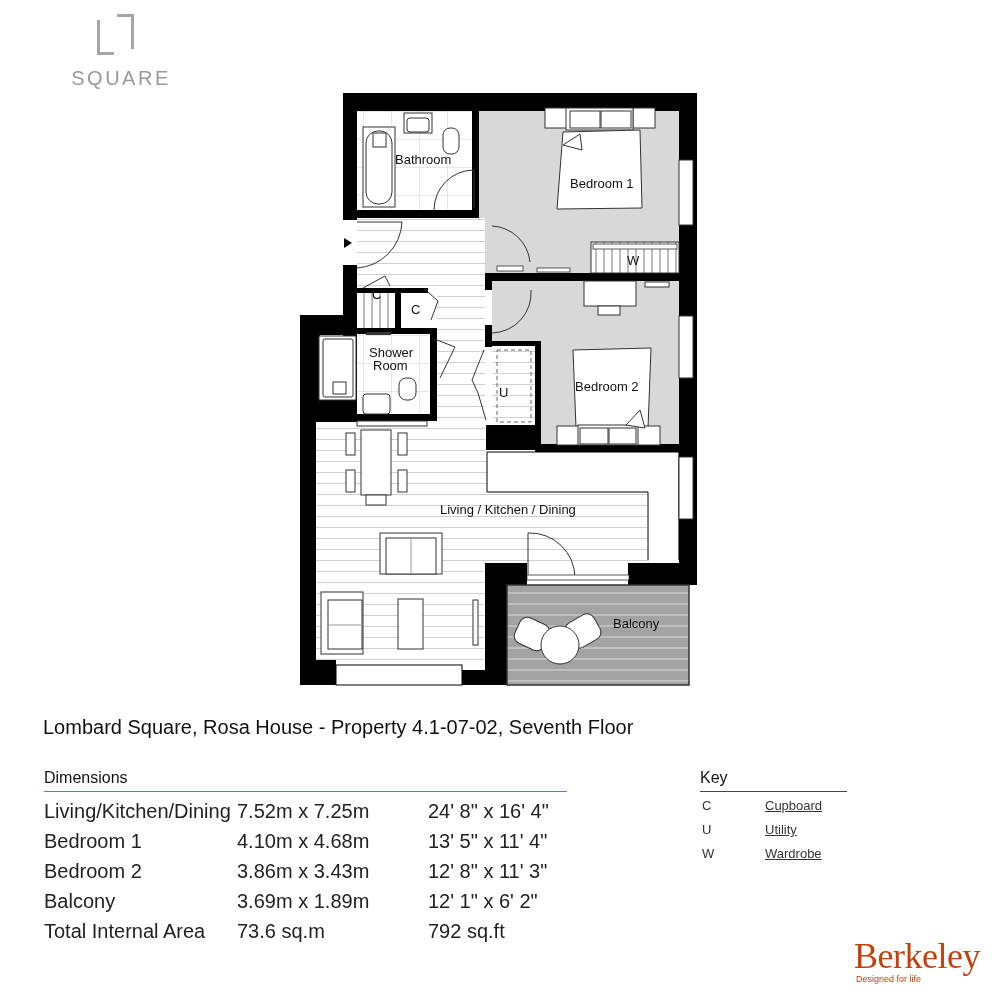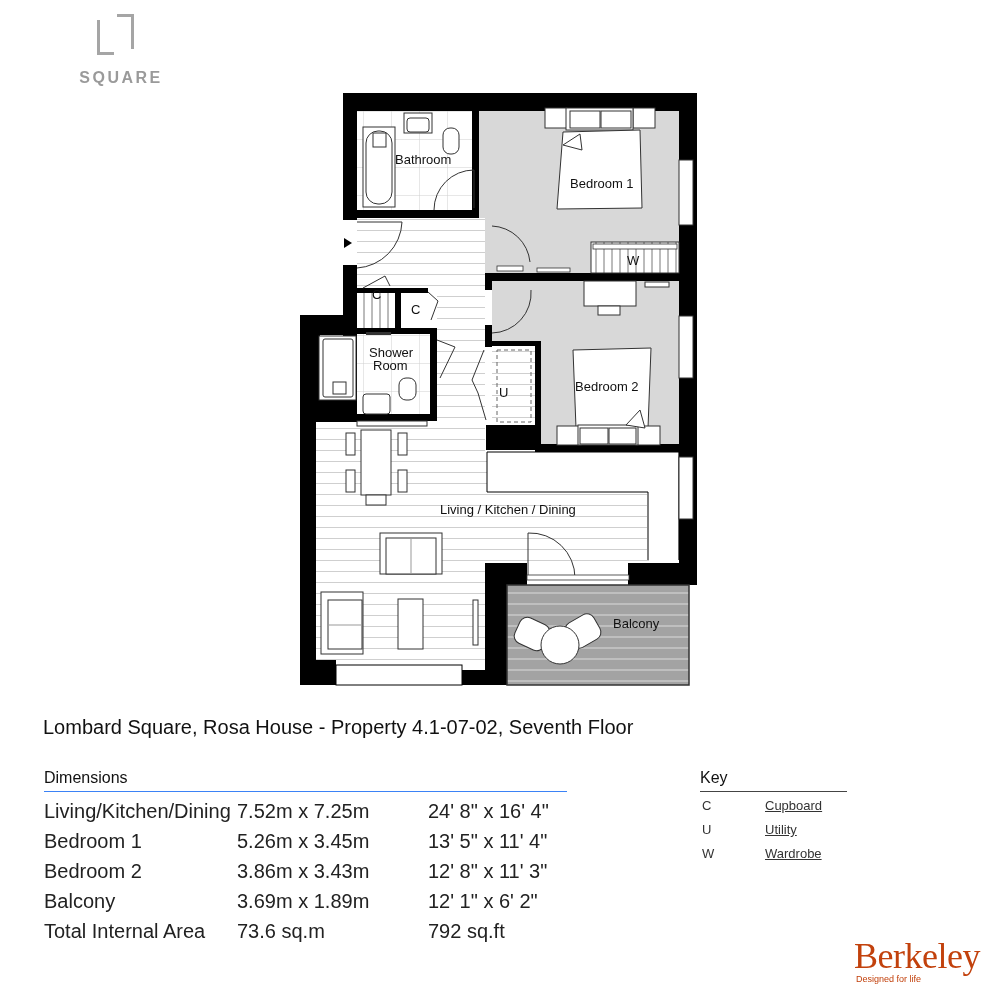--- a/index.html
+++ b/index.html
@@ -2,21 +2,21 @@
 <html><head>
   <meta charset="utf-8">
   <style>
     html, body { margin:0; padding:0; background:#ffffff; }
     body { width:1000px; height:1000px; position:relative; overflow:hidden; font-family:"Liberation Sans", sans-serif; color:#1a1a1a; }
     .logo { position:absolute; left:40px; top:14px; width:162px; text-align:center; color:#9a9a9a; }
     .logo .mark { position:relative; width:48px; height:40px; margin:0 auto 14px auto; }
     .logo .mark .l1 { position:absolute; left:0; top:6px; width:14px; height:32px; border-left:3px solid #a5a5a5; border-bottom:3px solid #a5a5a5; }
     .logo .mark .l2 { position:absolute; left:20px; top:0; width:14px; height:32px; border-right:3px solid #a5a5a5; border-top:3px solid #a5a5a5; }
     .logo .name { font-size:29px; letter-spacing:2px; line-height:28px; font-weight:normal; color:#9a9a9a; }
-    .logo .sub { font-size:16px; letter-spacing:2.5px; line-height:20px; color:#9a9a9a;font-weight:bold; }
+    .logo .sub { font-size:20px; letter-spacing:2.5px; line-height:20px; color:#9a9a9a; }
     .plan { position:absolute; left:0; top:0; width:1000px; height:700px; }
     .title { position:absolute; left:43px; top:716px; font-size:20px; color:#111; }
     .dims { position:absolute; left:44px; top:769px; width:523px; }
     .dims .head { font-size:16px; padding-bottom:4px; border-bottom:1px solid #3b82f6; color:#111; }
     .dims .row { position:relative; height:30px; font-size:20px; color:#222; }
     .dims .row span { position:absolute; top:8px; }
     .dims .c1 { left:0; } .dims .c2 { left:193px; } .dims .c3 { left:384px; }
     .key { position:absolute; left:700px; top:769px; width:147px; }
     .key .head { font-size:16px; padding-bottom:4px; border-bottom:1px solid #444; color:#111; }
     .key .row { position:relative; height:24px; font-size:13px; color:#333; }
@@ -260,21 +260,21 @@
 
 <div class="dims">
   <div class="head">Dimensions</div>
   <div class="row">
     <span class="c1">Living/Kitchen/Dining</span>
     <span class="c2">7.52m x 7.25m</span>
     <span class="c3">24' 8" x 16' 4"</span>
   </div>
   <div class="row">
     <span class="c1">Bedroom 1</span>
-    <span class="c2">5.26m x 3.45m</span>
+    <span class="c2">4.10m x 4.68m</span>
     <span class="c3">13' 5" x 11' 4"</span>
   </div>
   <div class="row">
     <span class="c1">Bedroom 2</span>
     <span class="c2">3.86m x 3.43m</span>
     <span class="c3">12' 8" x 11' 3"</span>
   </div>
   <div class="row">
     <span class="c1">Balcony</span>
     <span class="c2">3.69m x 1.89m</span>

